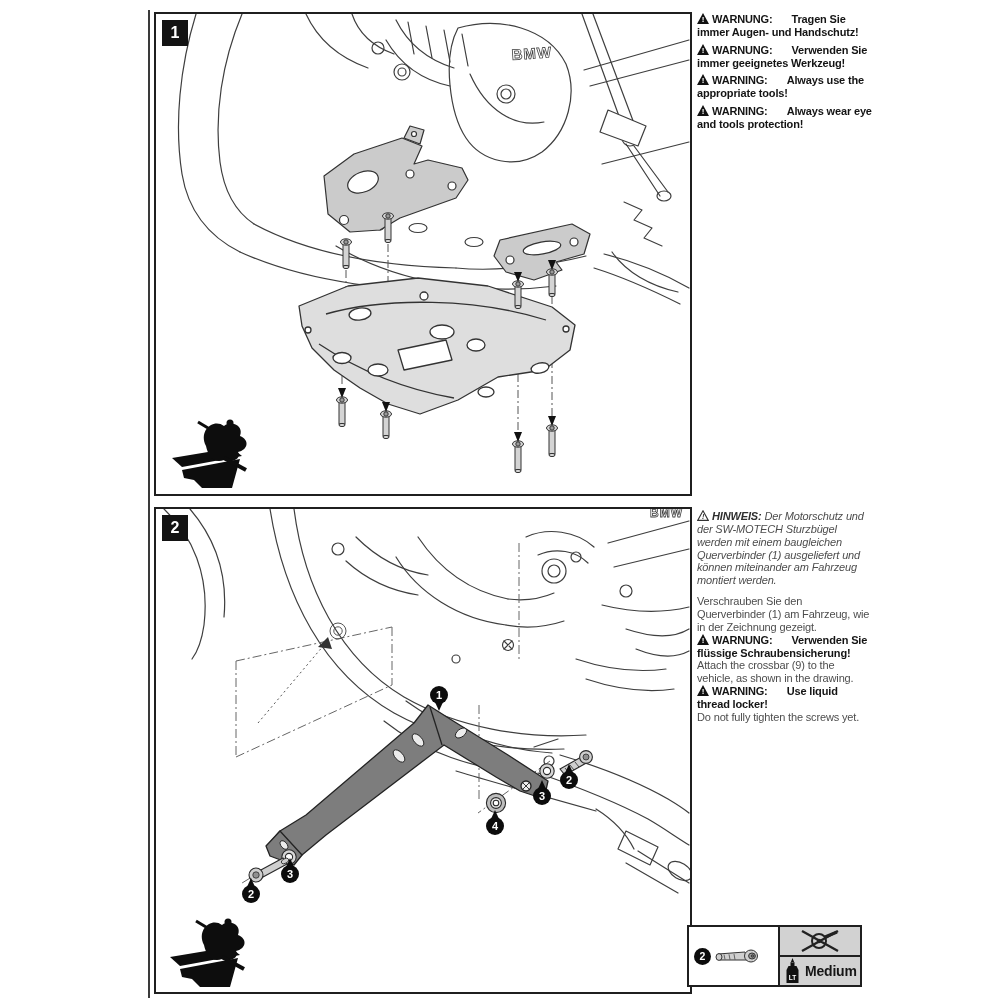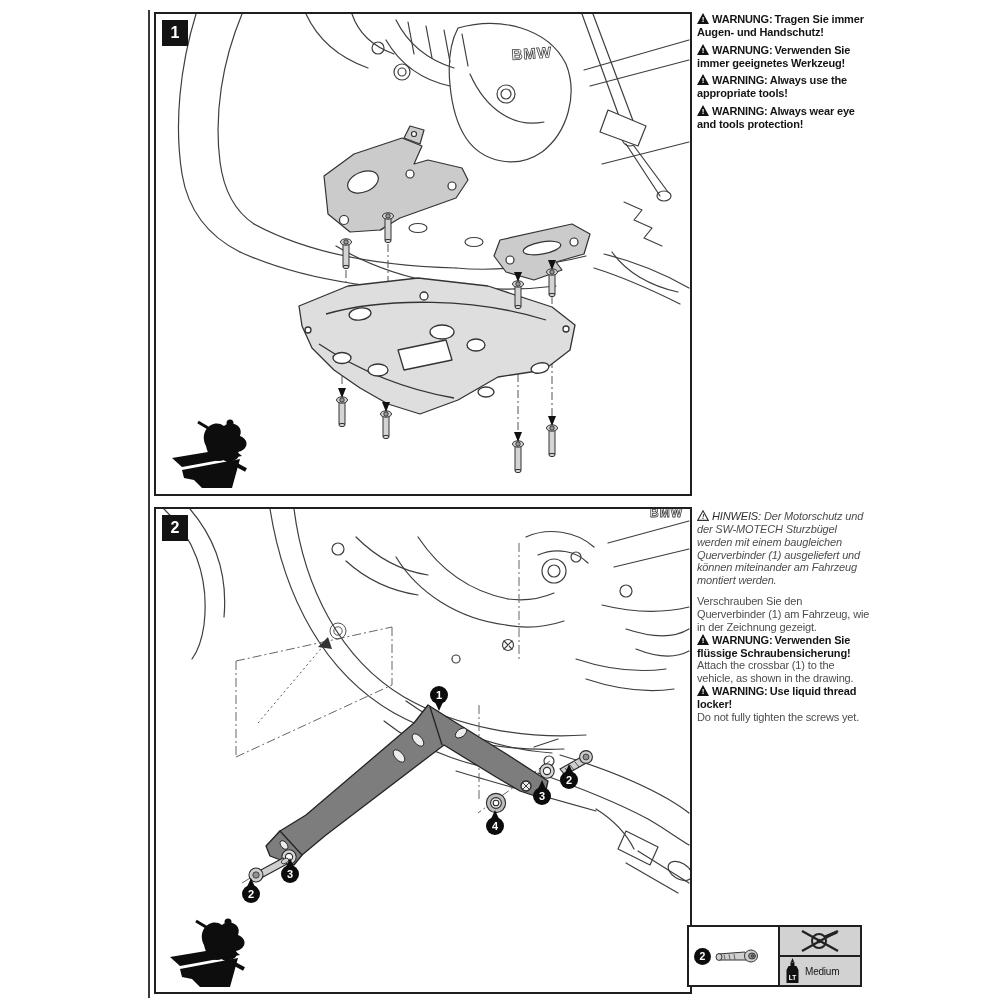--- a/index.html
+++ b/index.html
@@ -24,37 +24,37 @@
   .pin.tail-down::after{content:"";position:absolute;left:5px;bottom:-7px;
        border-left:4px solid transparent;border-right:4px solid transparent;border-top:9px solid #0c0c0c}
 
   
   .textcol{position:absolute;left:697px;width:176px;font-size:11px;line-height:1.17;
            letter-spacing:-0.15px;color:#4d4d4d}
   #textcol1{top:13px}
   #textcol2{top:510px}
   .textcol p{margin:0 0 8px}
   p.warn{color:#141414;font-weight:bold;margin-bottom:5px}
-  p.warn .lbl{margin-right:2px}
+  p.warn .lbl{margin-right:19px}
   p.notice{font-style:italic;margin-bottom:8px}
-  p.notice .lbl{font-weight:normal;margin-right:3px;color:#2e2e2e}
+  p.notice .lbl{font-weight:bold;margin-right:3px;color:#2e2e2e}
   p.tight{margin-bottom:0}
   .lang-gap{margin-top:16px}
   .wicon{display:inline-block;vertical-align:-1px;margin-right:3px}
 
   
   #parts-table{position:absolute;left:687px;top:925px;width:171px;height:58px;border:2px solid #1f1f1f;
                display:flex;background:#fff;z-index:4}
   .pt-left{width:84px;border-right:2px solid #1f1f1f;display:flex;align-items:center;gap:3px;
            padding-left:5px;background:#fff}
   .pt-right{flex:1;display:flex;flex-direction:column}
   .pt-cell{flex:1;background:#d2d2d2;display:flex;align-items:center;justify-content:center}
   .pt-cell.first{border-bottom:2px solid #1f1f1f}
   .pt-medium{justify-content:flex-start;gap:5px;padding-left:5px}
-  .medium-label{font-weight:normal;font-size:10px;color:#161616;letter-spacing:-0.2px}
+  .medium-label{font-weight:bold;font-size:14px;color:#161616;letter-spacing:-0.2px}
   .badge{width:17px;height:17px;border-radius:50%;background:#0c0c0c;color:#fff;font-size:10.5px;
          font-weight:bold;display:flex;align-items:center;justify-content:center;flex:none}
 </style>
 </head>
 <body>
 
 <div class="outer-rule"></div>
 
 <div class="panel" id="panel1">
   <svg class="art" width="534" height="480" viewBox="0 0 534 480">
@@ -359,21 +359,21 @@
       </svg><span class="lbl">HINWEIS:</span><span>Der Motorschutz und der SW-MOTECH Sturzbügel werden mit einem baugleichen Querverbinder (1) ausgeliefert und können miteinander am Fahrzeug montiert werden.</span>
   </p>
   <p class="body tight">Verschrauben Sie den Querverbinder (1) am Fahrzeug, wie in der Zeichnung gezeigt.</p>
   <p class="warn tight">
     <svg class="wicon" width="12" height="11" viewBox="0 0 12 11">
         <path d="M6,0 L12,11 L0,11 Z" fill="#111"></path>
         <text x="6" y="9.4" text-anchor="middle" font-size="8" font-weight="bold" fill="#fff">!</text>
       </svg><span class="lbl">WARNUNG:</span><span>Verwenden Sie flüssige Schraubensicherung!</span>
   </p>
 
-  <p class="body tight">Attach the crossbar (1) to the vehicle, as shown in the drawing.</p>
+  <p class="body tight">Attach the crossbar (9) to the vehicle, as shown in the drawing.</p>
   <p class="warn tight">
     <svg class="wicon" width="12" height="11" viewBox="0 0 12 11">
         <path d="M6,0 L12,11 L0,11 Z" fill="#111"></path>
         <text x="6" y="9.4" text-anchor="middle" font-size="8" font-weight="bold" fill="#fff">!</text>
       </svg><span class="lbl">WARNING:</span><span>Use liquid thread locker!</span>
   </p>
   <p class="body">Do not fully tighten the screws yet.</p>
 </div>
 
 <div id="parts-table">

